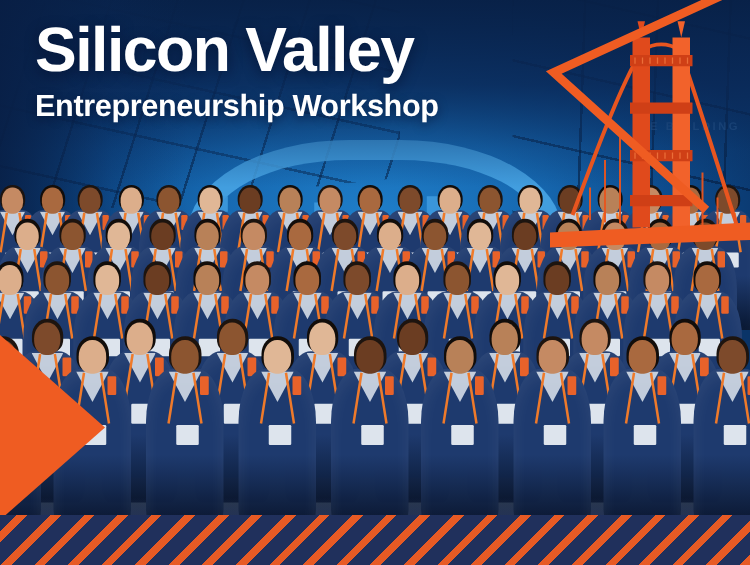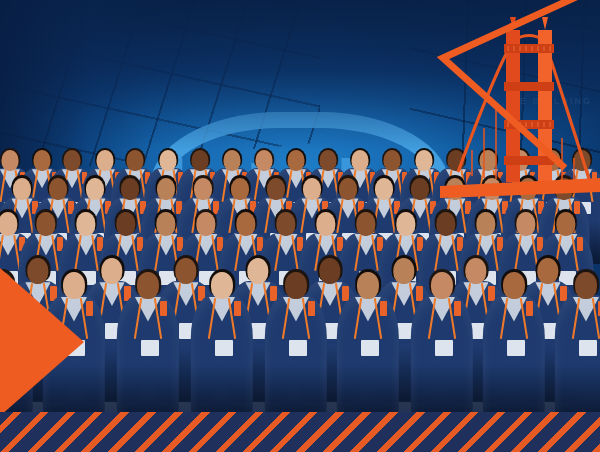--- a/index.html
+++ b/index.html
@@ -827,20 +827,22 @@
           <div class="hair" style="top:-3.25px;width:25.636px;height:27.846px;background:#1d140f;"></div>
           <div class="head" style="top:0;width:22.1px;height:27.3px;background:#7d4a2b;"></div>
         </div>
       </div>
   </div>
 
   <div class="top-scrim"></div>
   <div class="left-scrim"></div>
 
   <div class="titles">
+    <div class="title-main">Silicon Valley</div>
+    <div class="title-sub">Entrepreneurship Workshop</div>
   </div>
 
   <svg class="bridge" viewBox="0 0 160 200">
 
     <path d="M18 172 C 46 96, 62 58, 74 40" stroke="#e8551f" stroke-width="3.2" fill="none"></path>
     <path d="M150 182 C 126 106, 112 62, 104 40" stroke="#e8551f" stroke-width="3.2" fill="none"></path>
     <path d="M74 40 C 84 34, 94 34, 104 40" stroke="#e8551f" stroke-width="3" fill="none"></path>
 
     <g stroke="#e8551f" stroke-width="1.6" opacity=".95">
       <line x1="32" y1="150" x2="32" y2="176"></line>

